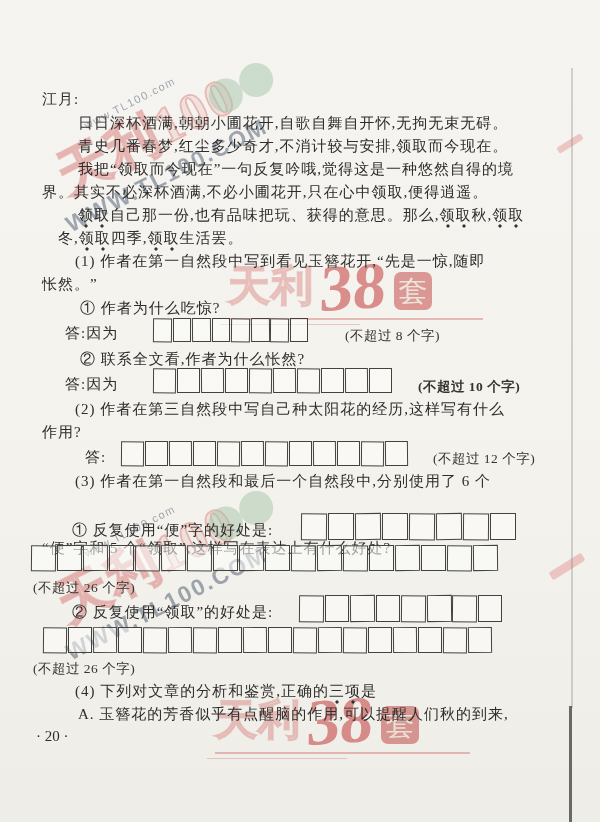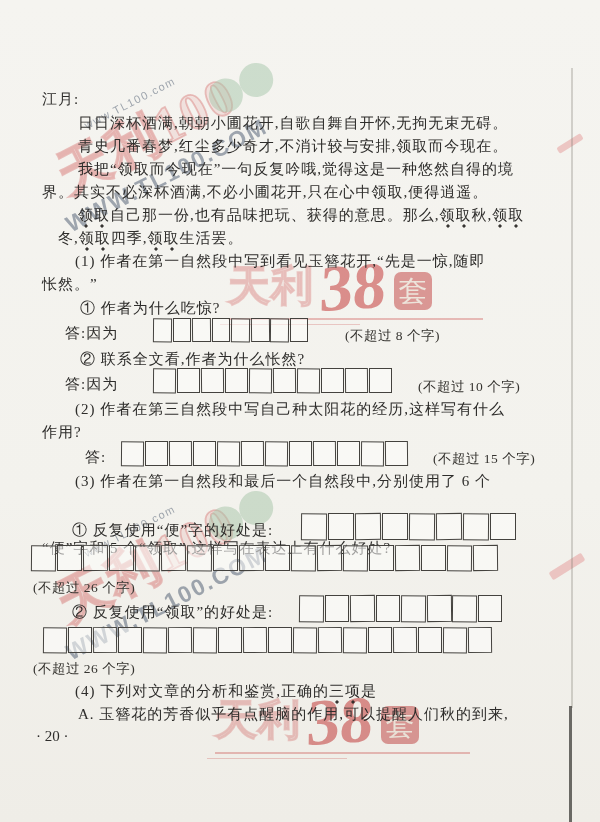--- a/index.html
+++ b/index.html
@@ -142,40 +142,40 @@
       <span class="wbox"></span>
       <span class="wbox"></span>
       <span class="wbox"></span>
       <span class="wbox"></span>
       <span class="wbox"></span>
       <span class="wbox"></span>
       <span class="wbox"></span>
       <span class="wbox"></span>
       <span class="wbox"></span>
     </div>
-  <div class="tline note" style="left:418px;top:377px;">(不超过 10 个字)</div>
+  <div class="tline note" style="left:418px;top:377px;font-weight:bold;">(不超过 10 个字)</div>
 
   <div class="tline" style="left:75px;top:399px;">(2) 作者在第三自然段中写自己种太阳花的经历,这样写有什么</div>
   <div class="tline" style="left:42px;top:422px;">作用?</div>
   <div class="tline" style="left:85px;top:447px;">答:</div>
   <div class="boxrow" style="left:121px;top:441px;--bw:23px;--bh:25px;">
       <span class="wbox"></span>
       <span class="wbox"></span>
       <span class="wbox"></span>
       <span class="wbox"></span>
       <span class="wbox"></span>
       <span class="wbox"></span>
       <span class="wbox"></span>
       <span class="wbox"></span>
       <span class="wbox"></span>
       <span class="wbox"></span>
       <span class="wbox"></span>
       <span class="wbox"></span>
     </div>
-  <div class="tline note" style="left:433px;top:449px;">(不超过 15 个字)</div>
+  <div class="tline note" style="left:433px;top:449px;">(不超过 12 个字)</div>
 
   <div class="tline" style="left:75px;top:471px;">(3) 作者在第一自然段和最后一个自然段中,分别使用了 6 个</div>
   <div class="tline" style="left:42px;top:494px;margin-top:44px;">“便”字和 5 个“领取”,这样写在表达上有什么好处?</div>
   <div class="tline" style="left:72px;top:520px;">① 反复使用“便”字的好处是:</div>
   <div class="boxrow" style="left:301px;top:513px;--bw:26px;--bh:27px;">
       <span class="wbox"></span>
       <span class="wbox"></span>
       <span class="wbox"></span>
       <span class="wbox"></span>
       <span class="wbox"></span>

